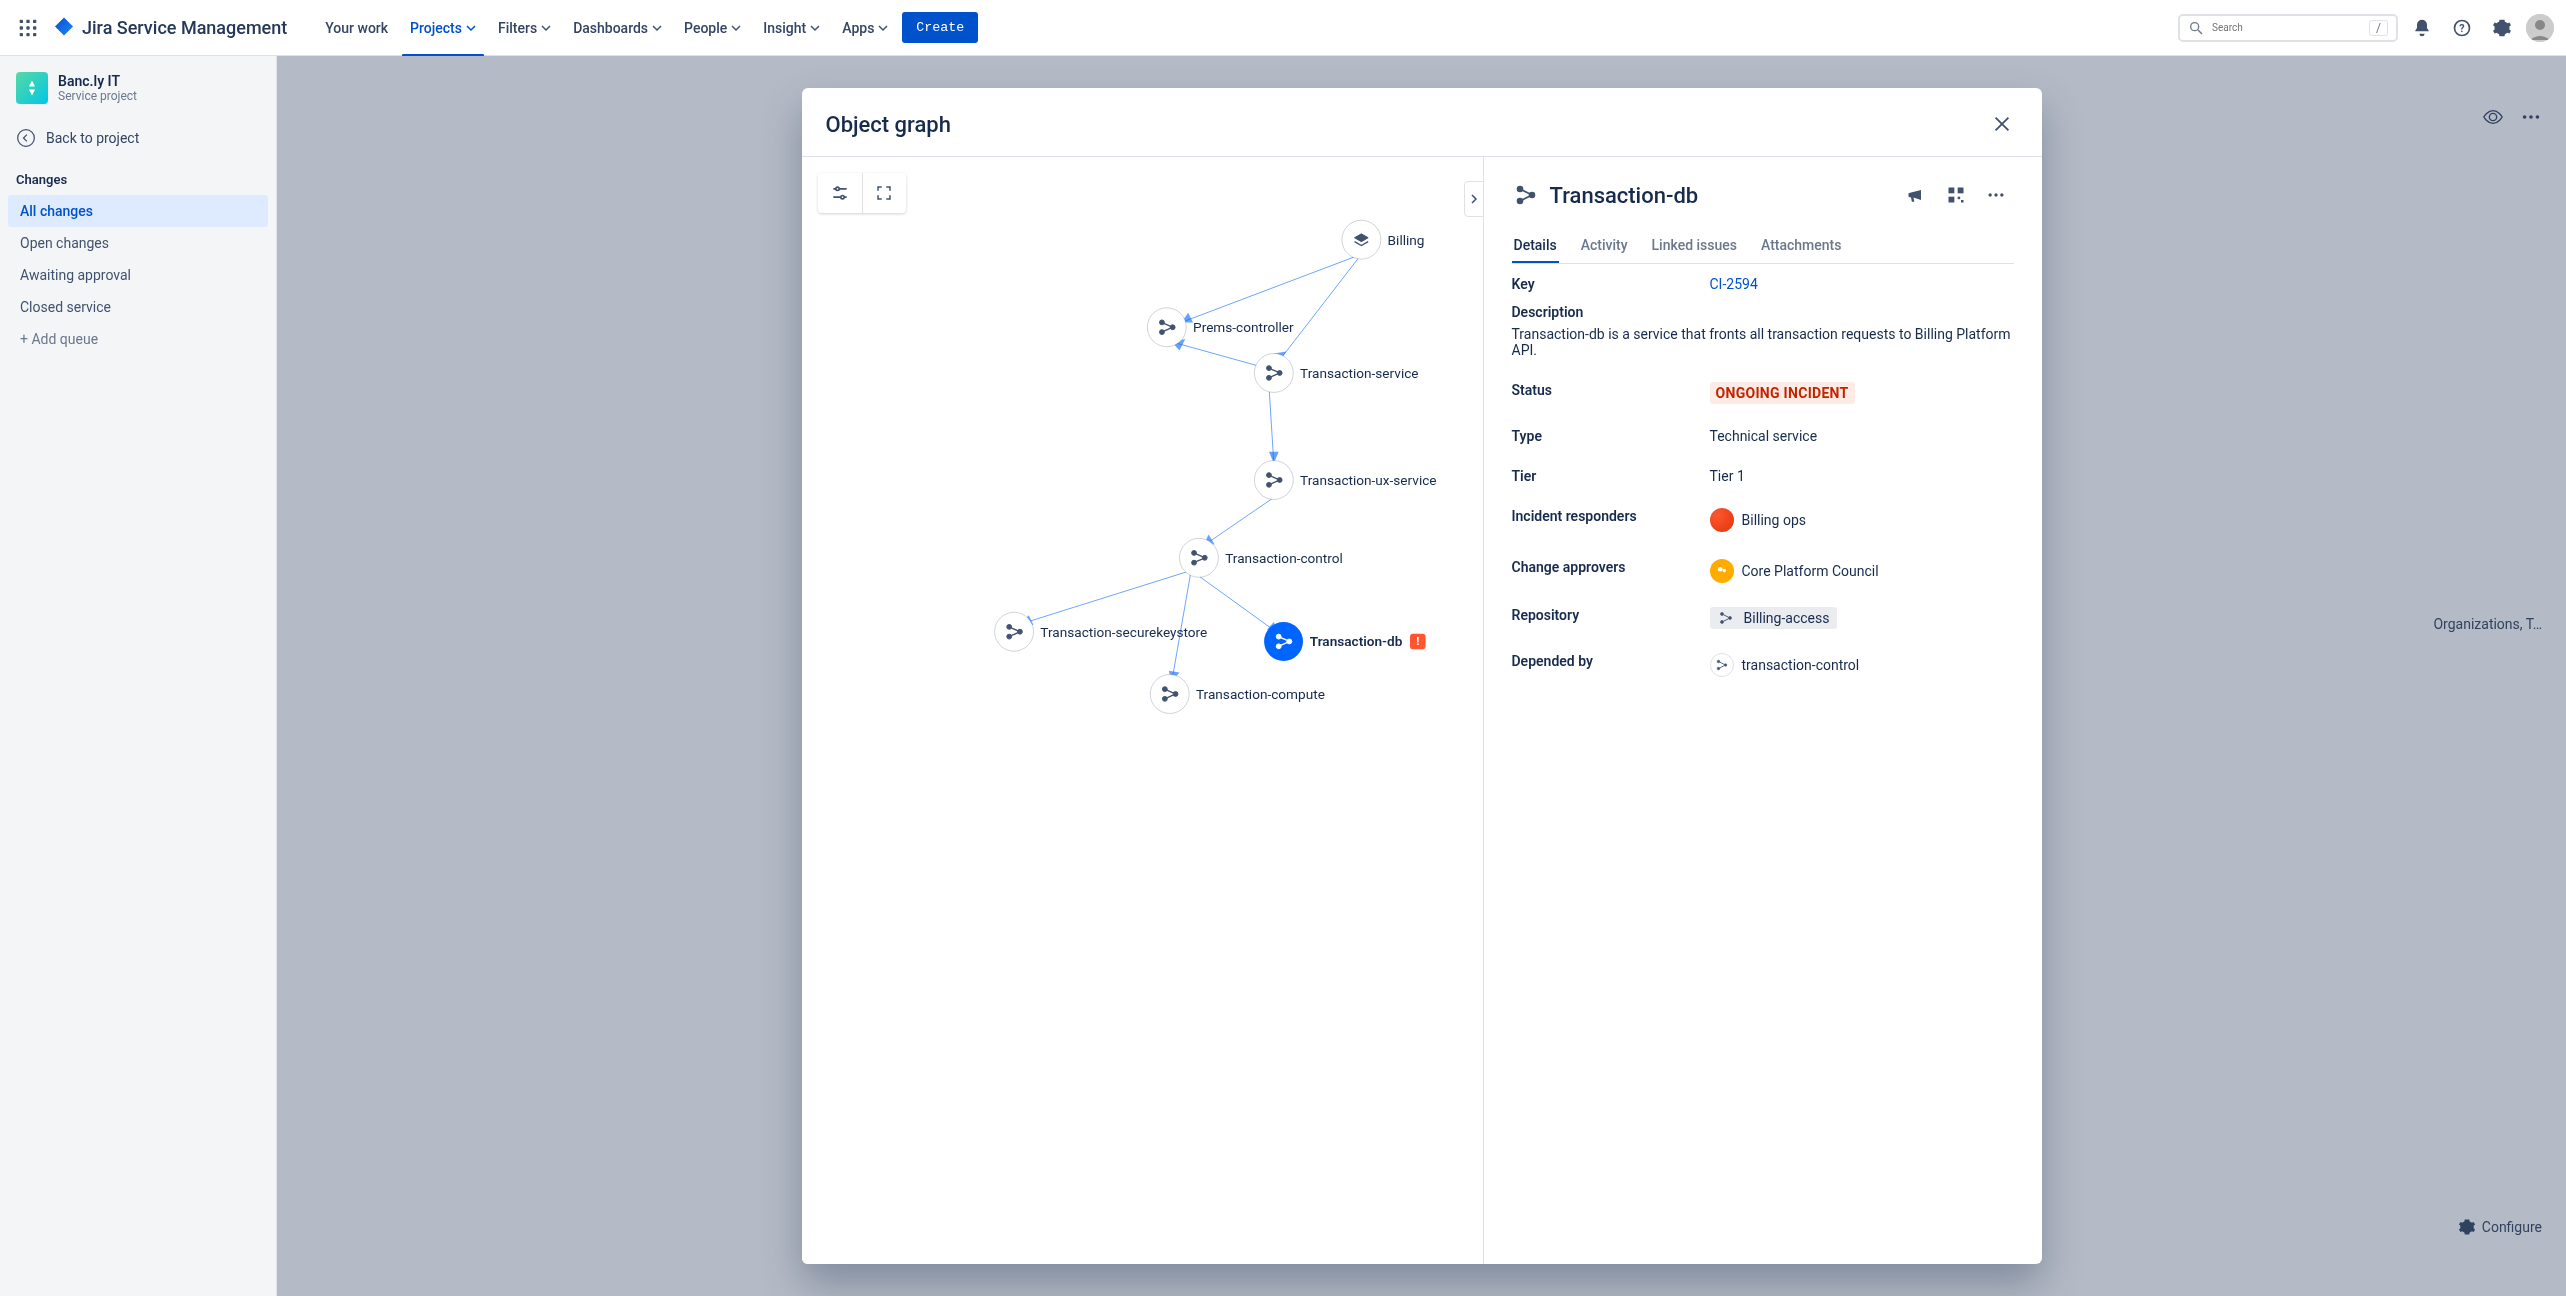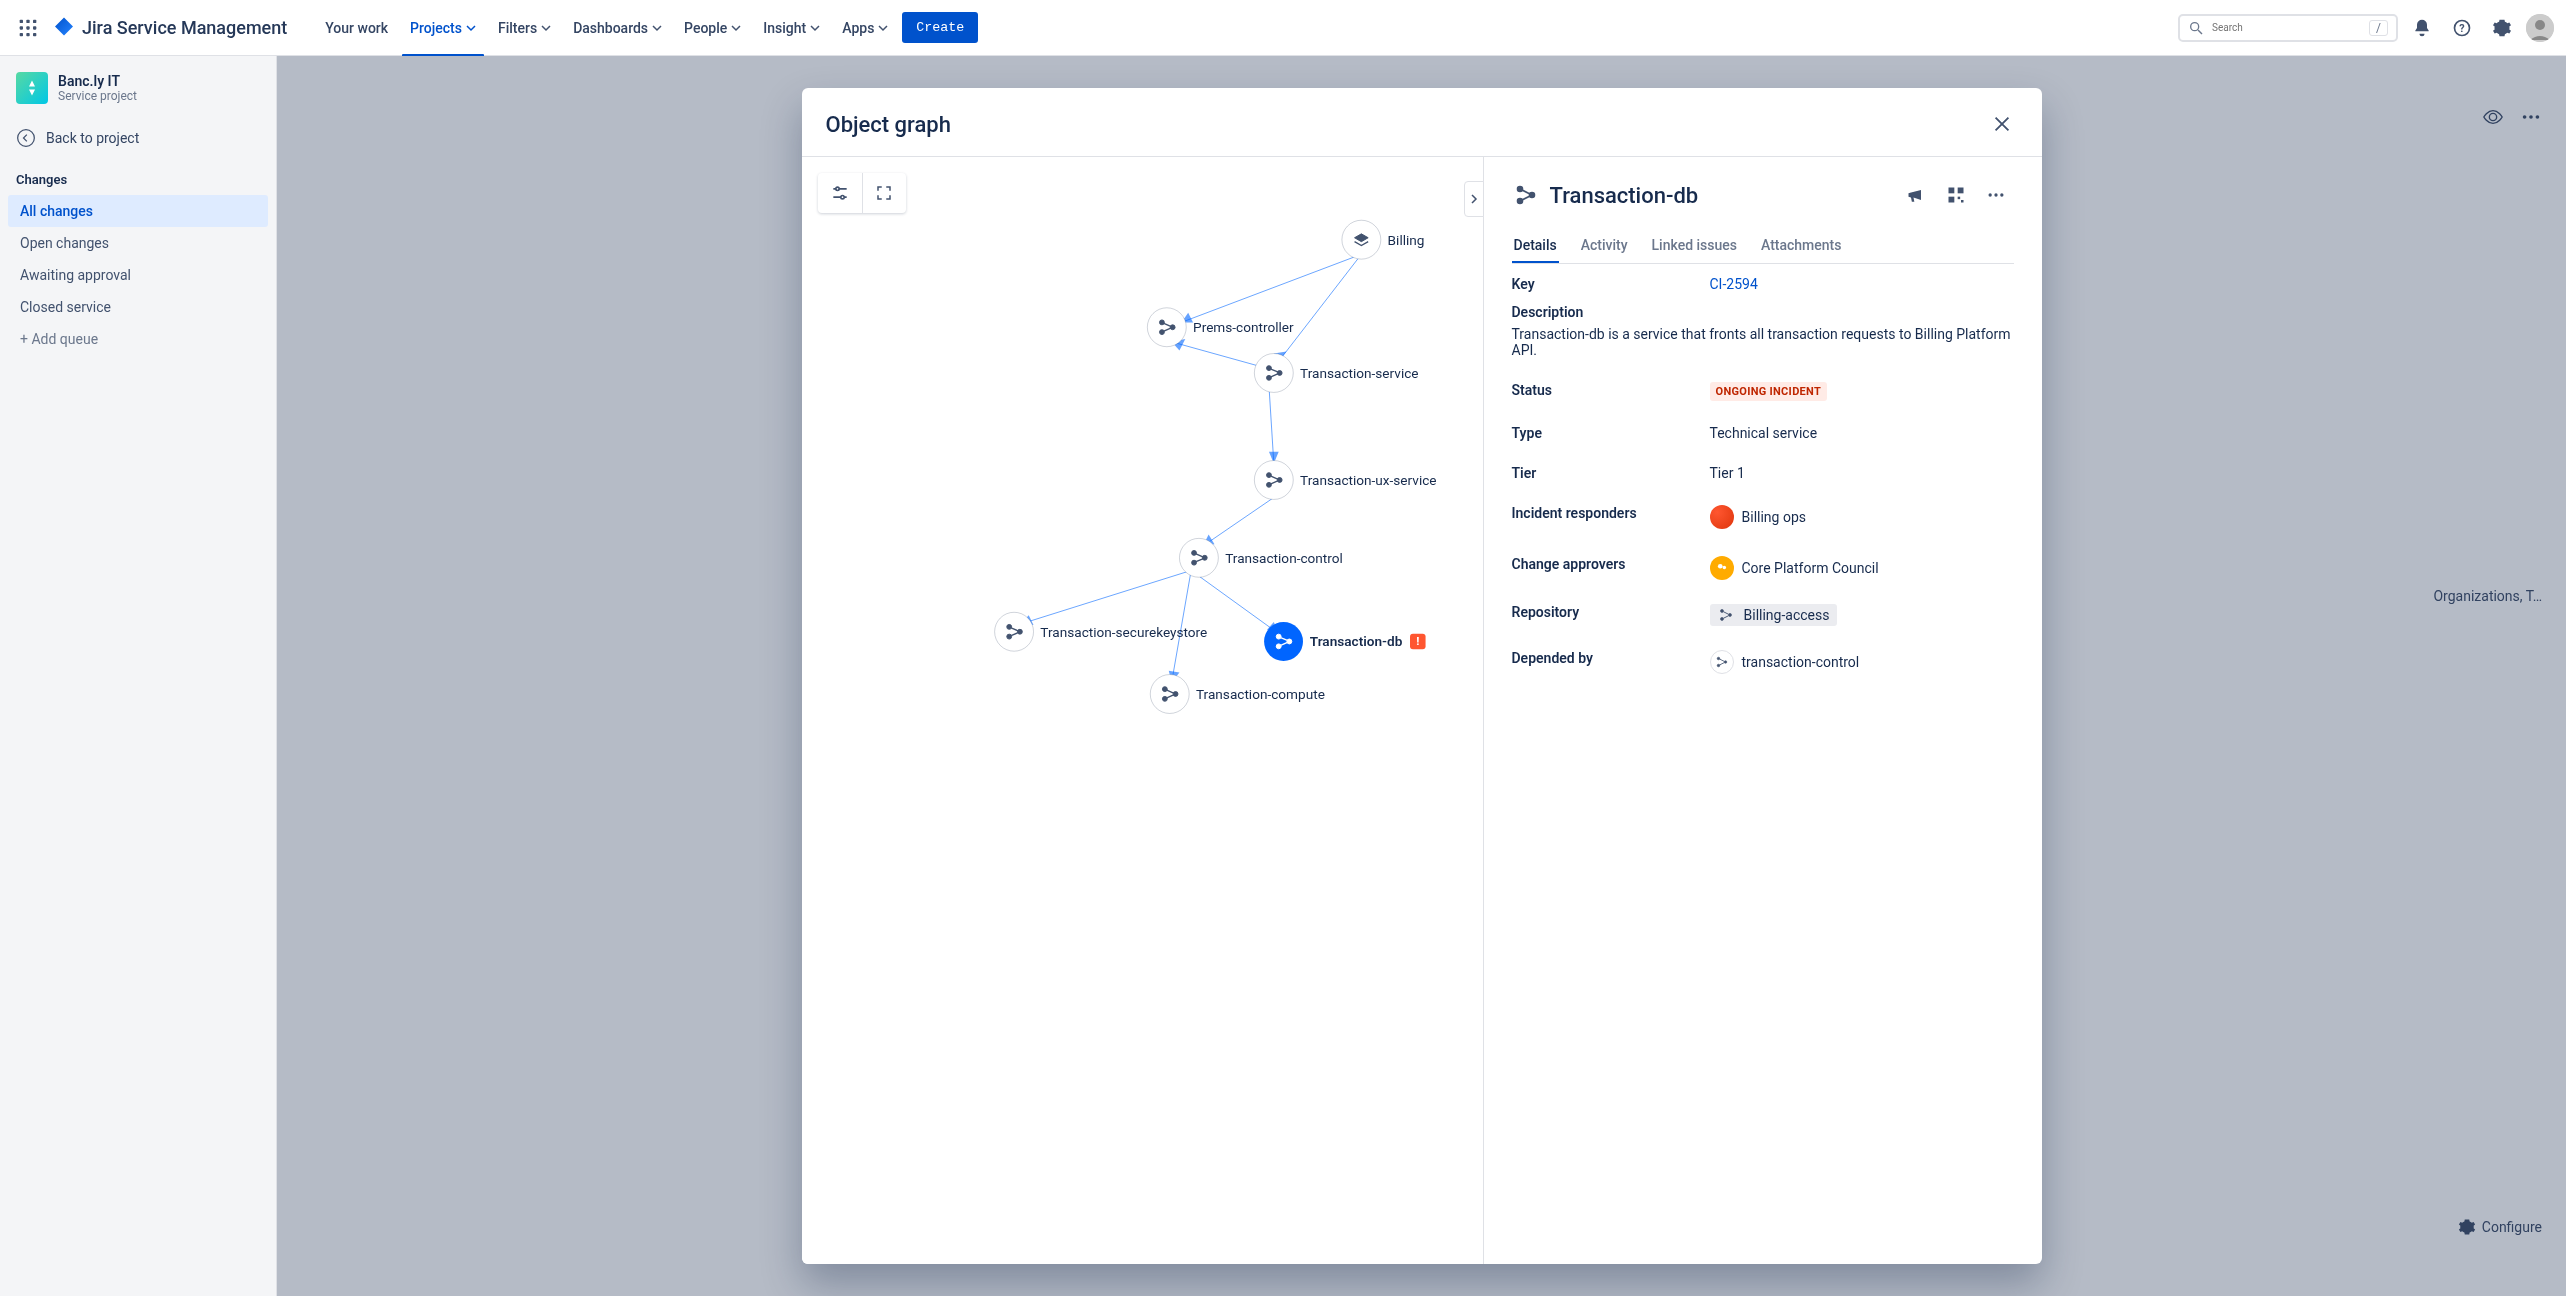--- a/index.html
+++ b/index.html
@@ -71,21 +71,21 @@
   .detail-title{font-size:22px;font-weight:500;}
   .detail-actions{margin-left:auto;display:flex;gap:4px;}
   .detail-actions .ibtn{width:36px;height:36px;display:flex;align-items:center;justify-content:center;border-radius:3px;color:#42526E;cursor:pointer;}
   .tabs{display:flex;gap:20px;border-bottom:1px solid var(--jira-border);margin-top:16px;}
   .tab{padding:8px 2px;font-weight:500;color:var(--jira-subtle);cursor:pointer;border-bottom:2px solid transparent;}
   .tab.active{color:var(--jira-text);border-bottom-color:var(--jira-blue);}
   .field-row{display:flex;padding:12px 0;gap:8px;}
   .field-label{width:190px;font-weight:600;color:#172B4D;flex-shrink:0;}
   .field-value{flex:1;color:#172B4D;}
   .key-link{color:var(--jira-blue);cursor:pointer;}
-  .lozenge{display:inline-block;background:var(--jira-red-bg);color:var(--jira-red-text);font-size:11px;font-weight:700;letter-spacing:.3px;padding:3px 6px;border-radius:3px;}
+  .lozenge{display:inline-block;background:var(--jira-red-bg);color:var(--jira-red-text);font-size:14px;font-weight:700;letter-spacing:.3px;padding:3px 6px;border-radius:3px;}
   .chip{display:inline-flex;align-items:center;gap:8px;}
   .chip-icon{width:24px;height:24px;border-radius:4px;display:flex;align-items:center;justify-content:center;font-size:12px;color:#fff;flex-shrink:0;}
   .repo-chip{background:var(--jira-hover);border-radius:3px;padding:3px 8px;display:inline-flex;align-items:center;gap:10px;}
   .info-ic{width:18px;height:18px;border-radius:50%;border:1.5px solid var(--jira-subtle);display:inline-flex;align-items:center;justify-content:center;font-size:11px;color:var(--jira-subtle);margin-left:6px;cursor:pointer;}
   
   .under-content{position:absolute;right:24px;top:50px;display:flex;gap:16px;color:#42526E;}
   .watch{display:flex;align-items:center;gap:4px;}
   .configure-row{position:absolute;right:24px;bottom:60px;display:flex;align-items:center;gap:6px;color:#42526E;cursor:pointer;}
 </style>
 </head>
@@ -233,21 +233,21 @@
           </svg>
         </div>
       <div class="watch">
           <svg width="22" height="22" viewBox="0 0 24 24">
             <circle cx="5" cy="12" r="2" fill="#42526E"></circle>
             <circle cx="12" cy="12" r="2" fill="#42526E"></circle>
             <circle cx="19" cy="12" r="2" fill="#42526E"></circle>
           </svg>
         </div>
     </div>
-    <div style="position:absolute;right:24px;top:532px;color:#42526E;">Organizations, T…</div>
+    <div style="position:absolute;right:24px;top:560px;color:#42526E;">Organizations, T…</div>
     <div class="configure-row">
       <svg width="18" height="18" viewBox="0 0 24 24">
           <path fill="#42526E" d="M12 8a4 4 0 100 8 4 4 0 000-8zm9 4a7.5 7.5 0 00-.2-1.7l2-1.6-2-3.4-2.4 1a7.6 7.6 0 00-2.9-1.7L15 2H9l-.5 2.6a7.6 7.6 0 00-2.9 1.7l-2.4-1-2 3.4 2 1.6A7.5 7.5 0 003 12c0 .6.1 1.1.2 1.7l-2 1.6 2 3.4 2.4-1c.9.8 1.8 1.3 2.9 1.7L9 22h6l.5-2.6c1.1-.4 2-.9 2.9-1.7l2.4 1 2-3.4-2-1.6c.1-.6.2-1.1.2-1.7z"></path>
         </svg>
       <span>Configure</span>
     </div>
 
     <div class="modal-backdrop">
       <div class="modal">
         <div class="modal-head">

